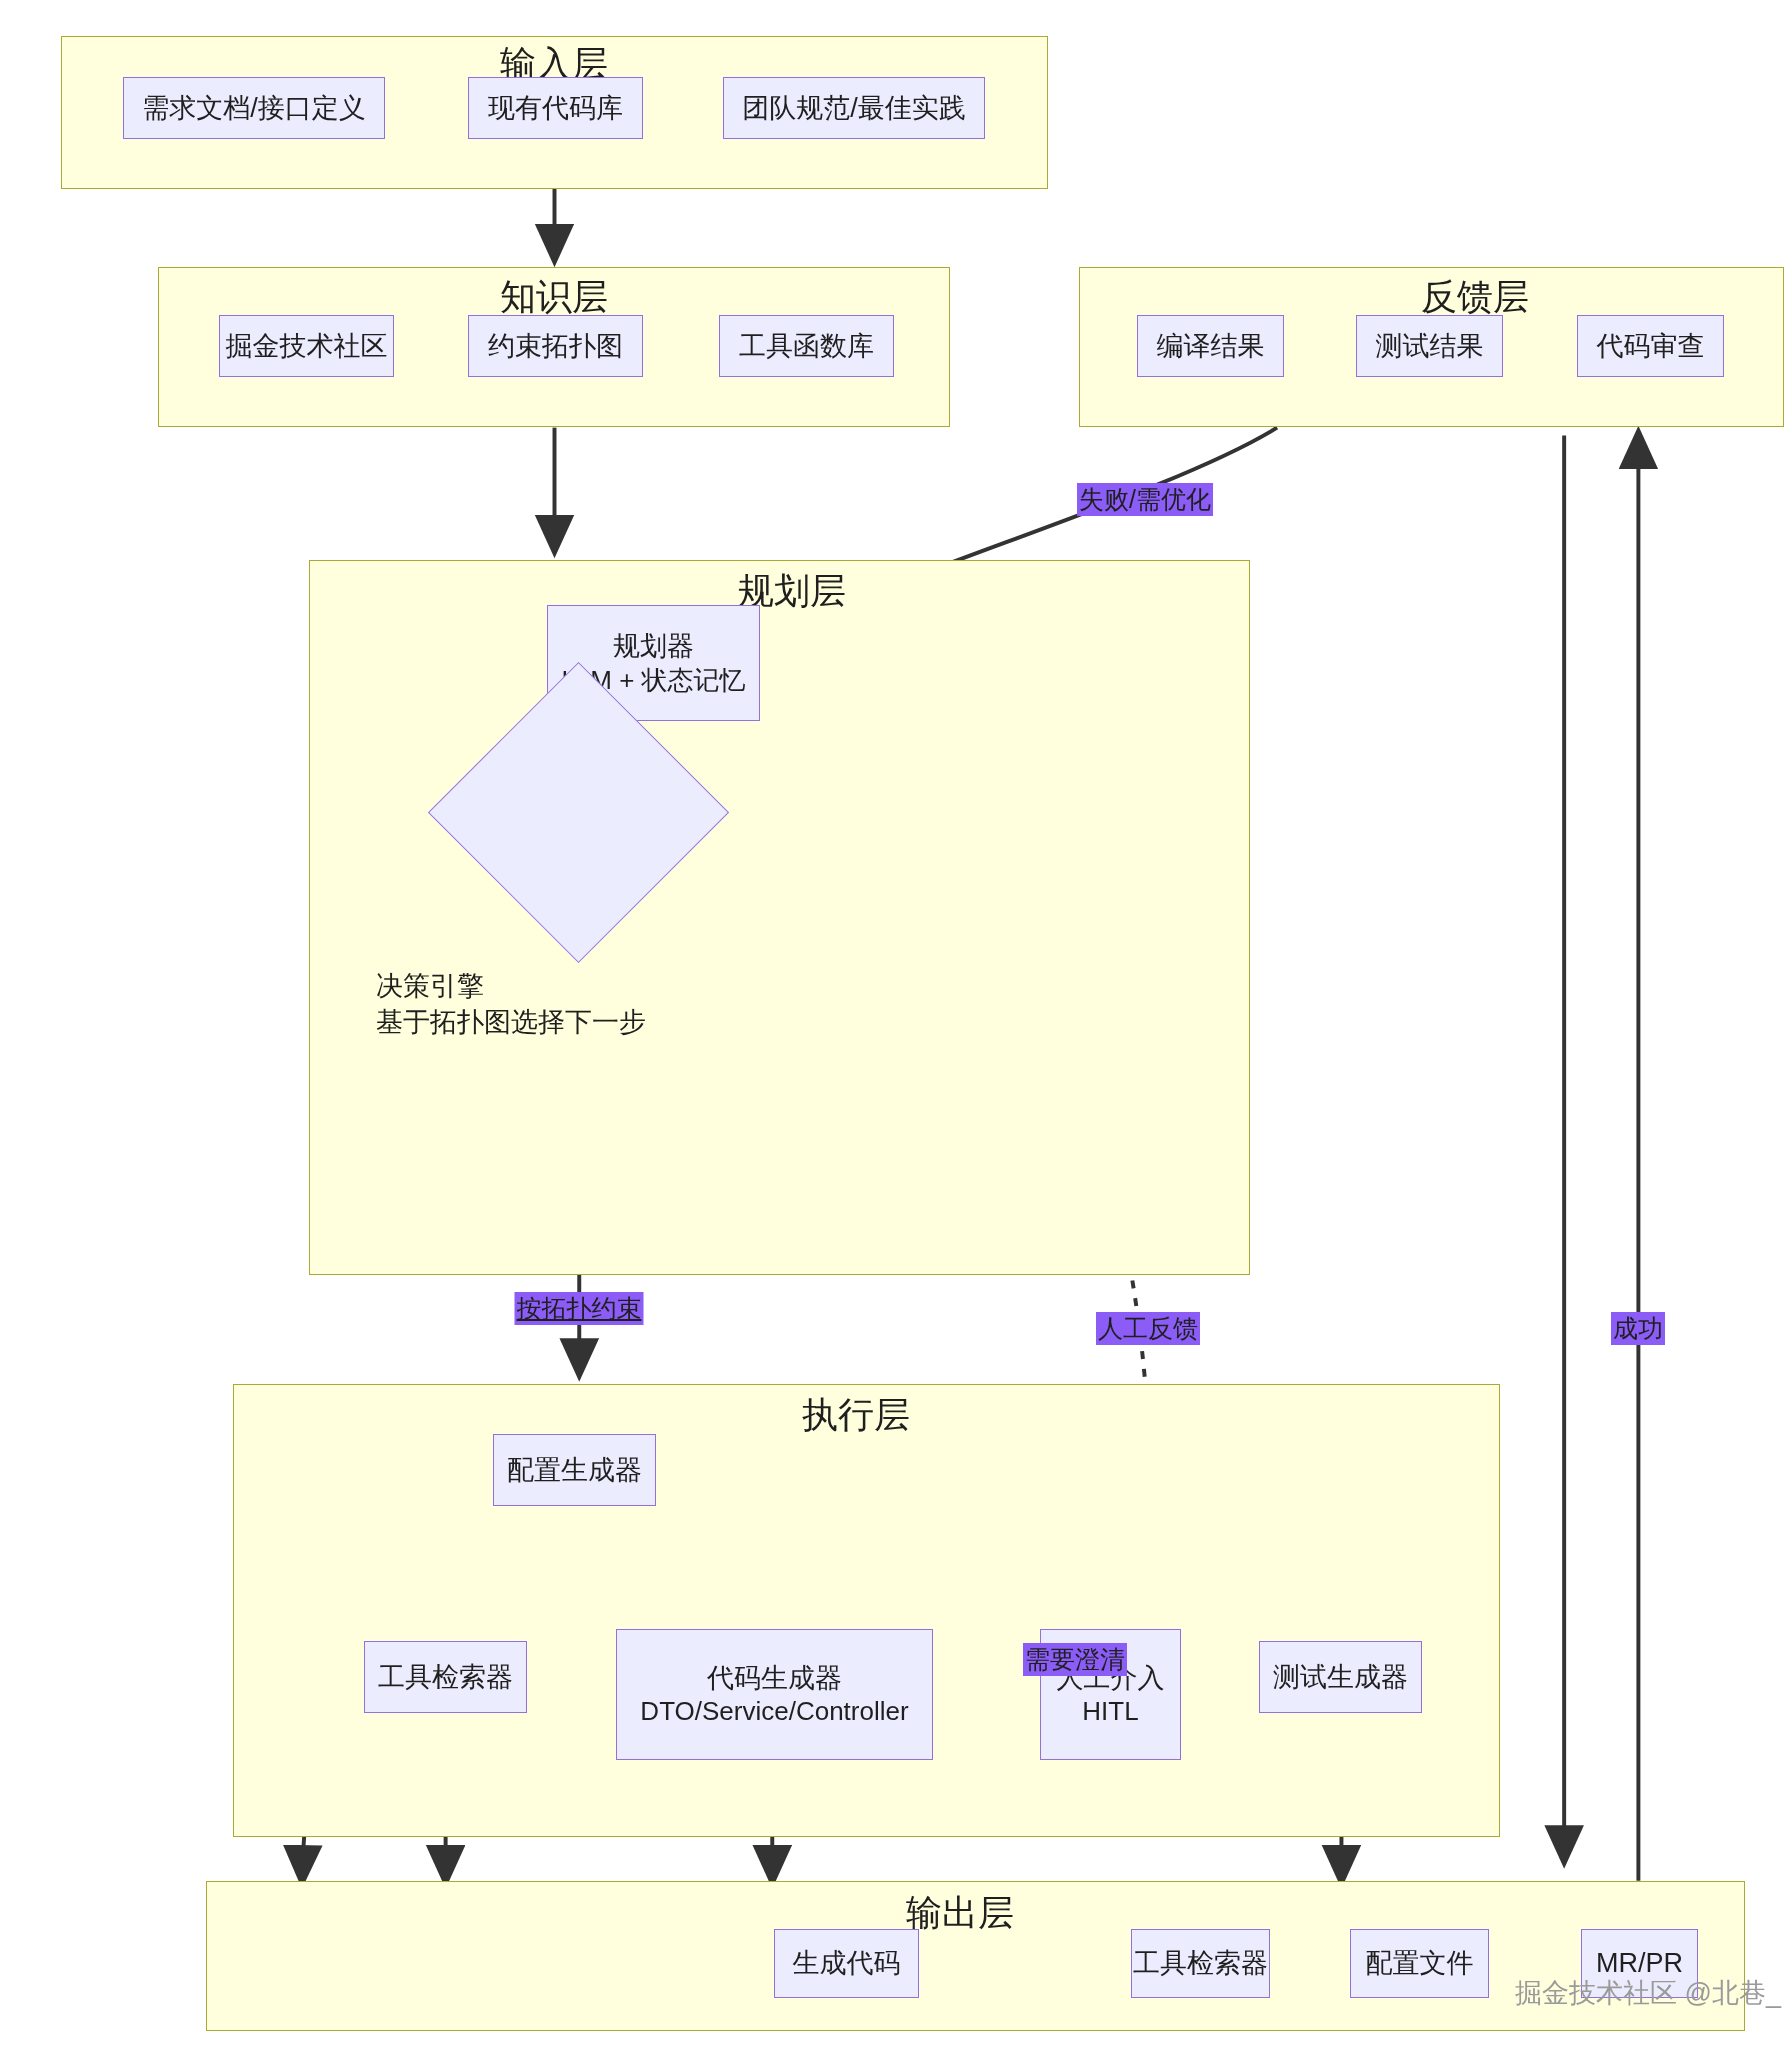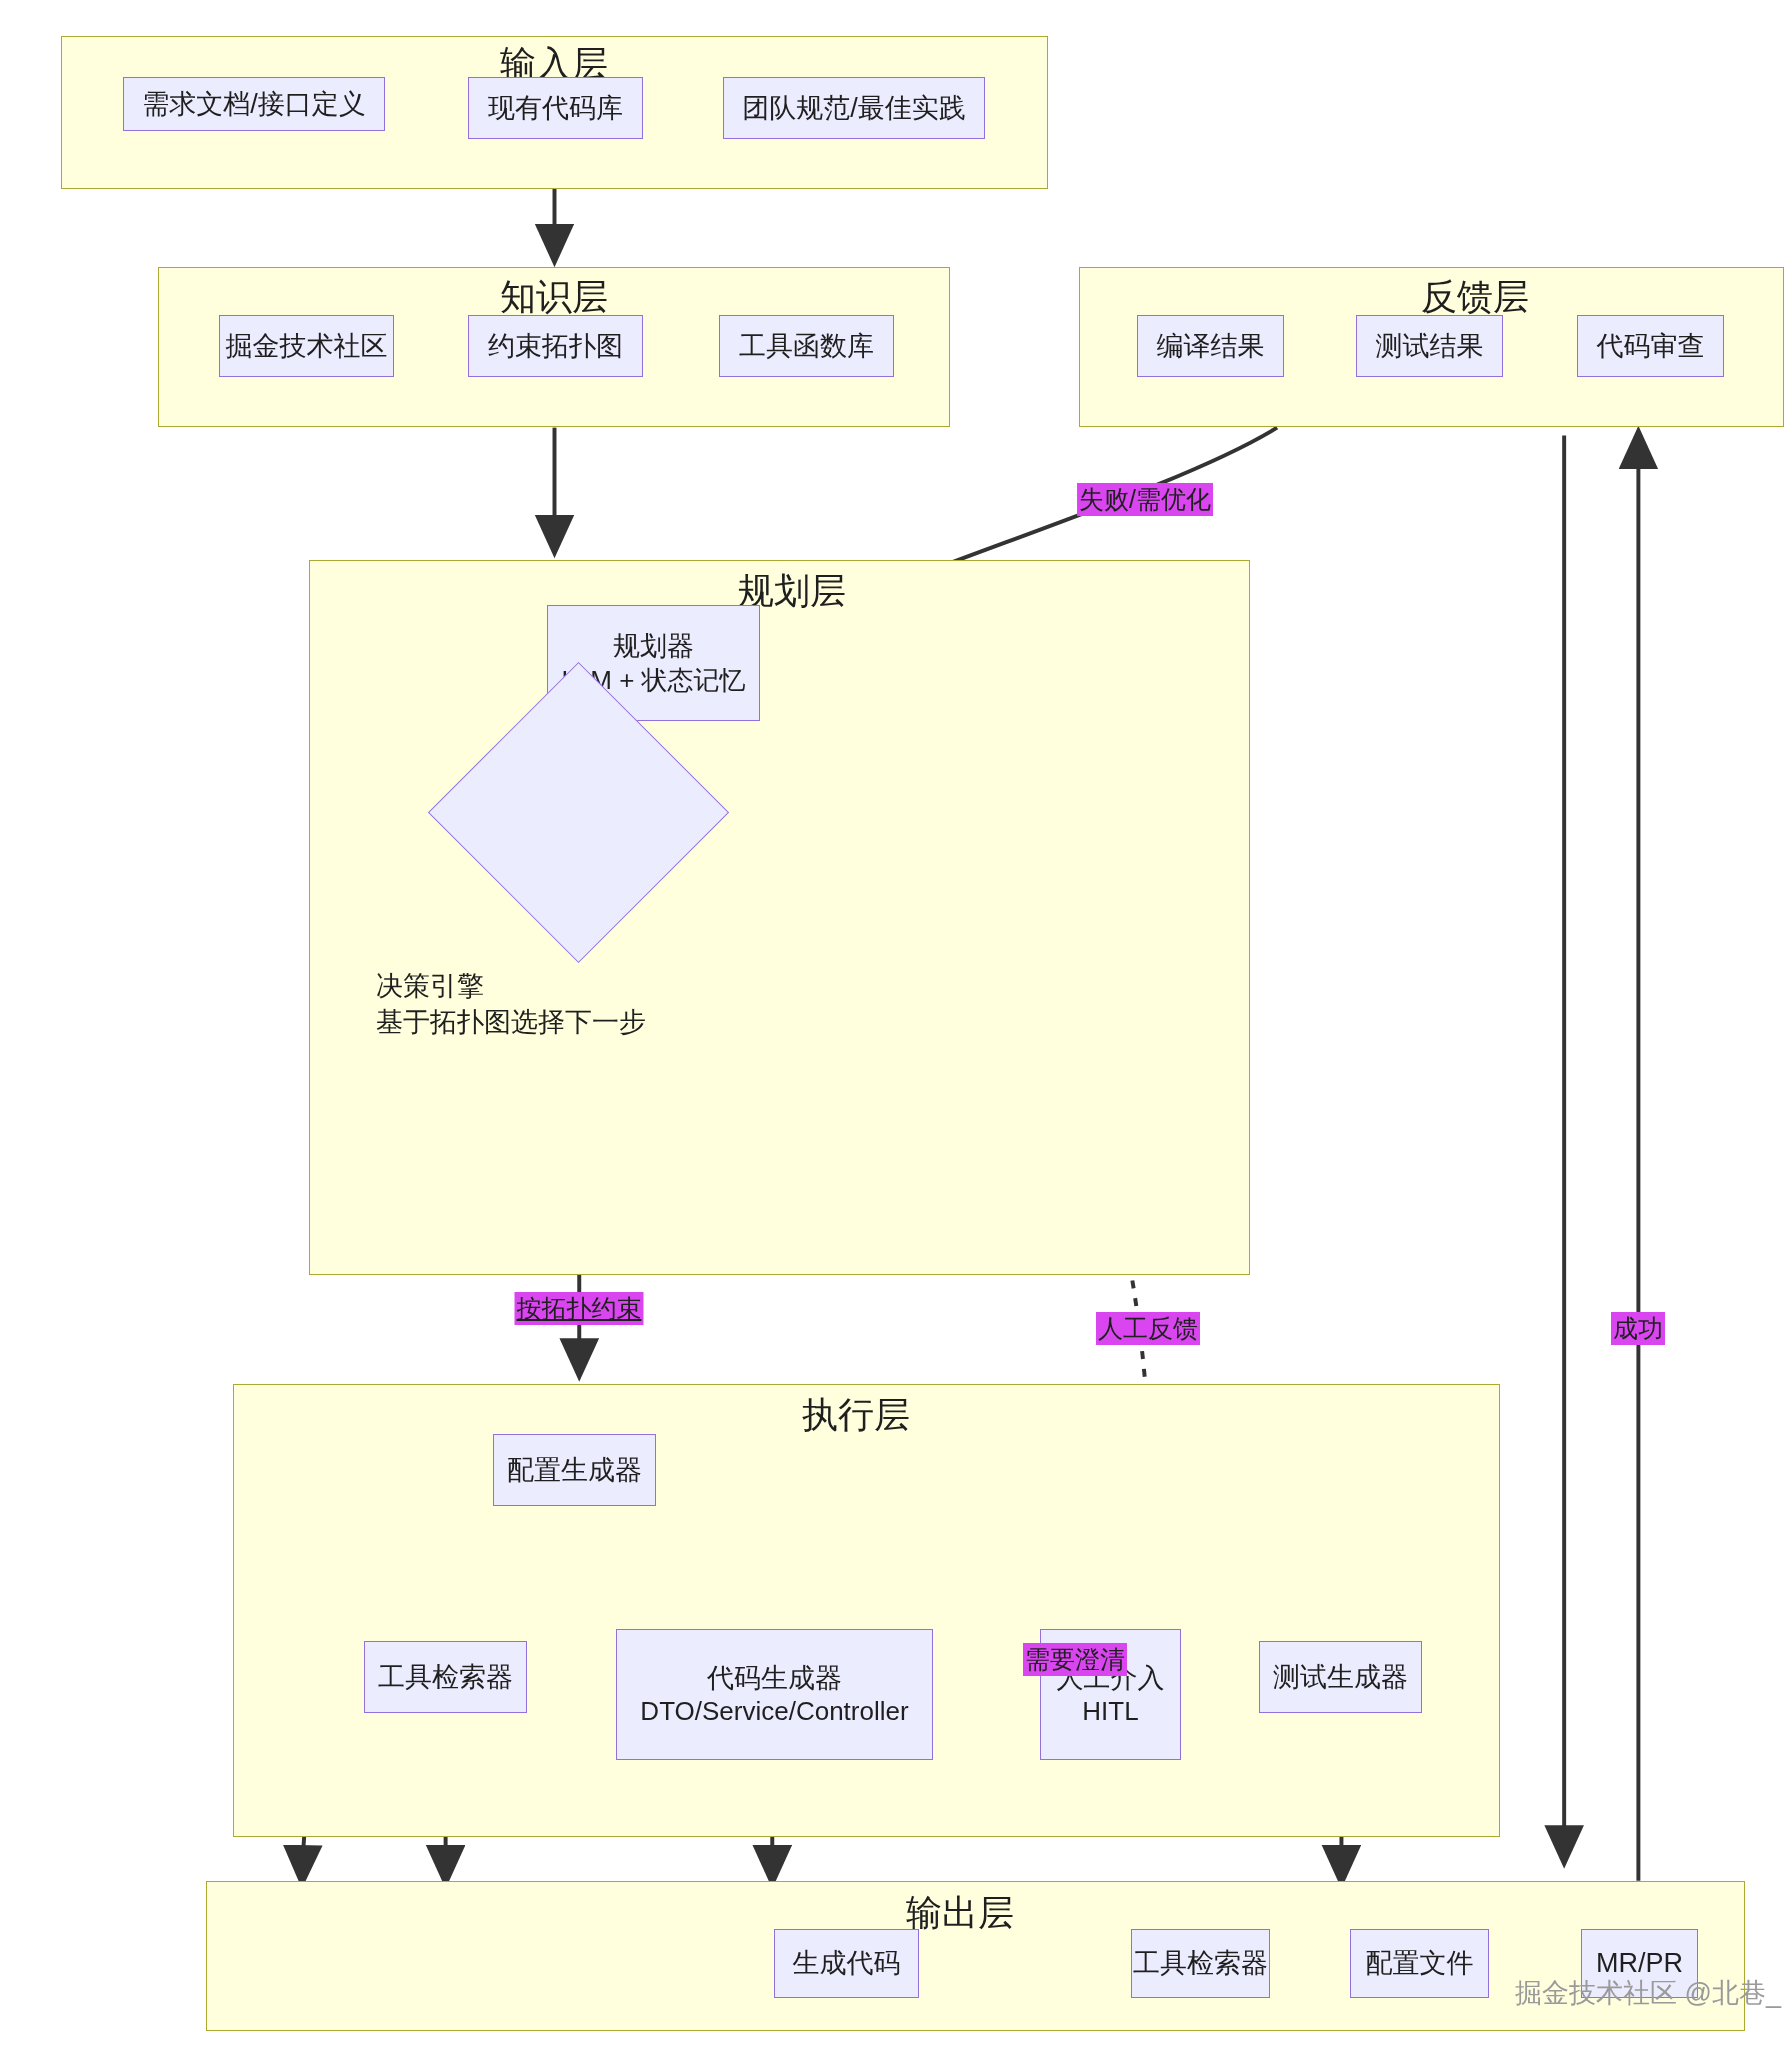--- a/index.html
+++ b/index.html
@@ -48,21 +48,21 @@
   }
   .diamond-label{
     position:absolute;
     display:flex;flex-direction:column;align-items:flex-start;justify-content:center;
     font-size:27px;line-height:1.32;color:#1f1f1f;white-space:nowrap;text-align:center;
   }
   .edge-label{
     position:absolute;
     font-size:25px;
     color:#1f1f1f;
-    background:#d946ef;
+    background:#8b5cf6;
     padding:0 2px;
     white-space:nowrap;
     transform:translateX(-50%);
   }
   .watermark{
     position:absolute;
     font-size:27px;
     color:#9a9a9a;
     white-space:nowrap;
   }
@@ -110,21 +110,21 @@
       <path d="M620,1500 L648,1500" marker-end="url(#ah)"></path>
     </g>
     <g fill="none" stroke="#333333" stroke-width="4" stroke-dasharray="8 10">
 
       <path d="M1150,1660 C1190,1430 1140,900 790,688" marker-end="url(#ahd)"></path>
     </g>
   </svg>
 
   <div class="layer" style="left:61px;top:36px;width:987px;height:153px;"></div>
   <div class="layer-title" style="left:554px;top:40px;">输入层</div>
-  <div class="node" style="left:123px;top:77px;width:262px;height:54px;">
+  <div class="node" style="left:123px;top:77px;width:262px;height:62px;">
     <span>需求文档/接口定义</span>
   </div>
   <div class="node" style="left:468px;top:77px;width:175px;height:62px;">
     <span>现有代码库</span>
   </div>
   <div class="node" style="left:723px;top:77px;width:262px;height:62px;">
     <span>团队规范/最佳实践</span>
   </div>
 
   <div class="layer" style="left:158px;top:267px;width:792px;height:160px;"></div>

